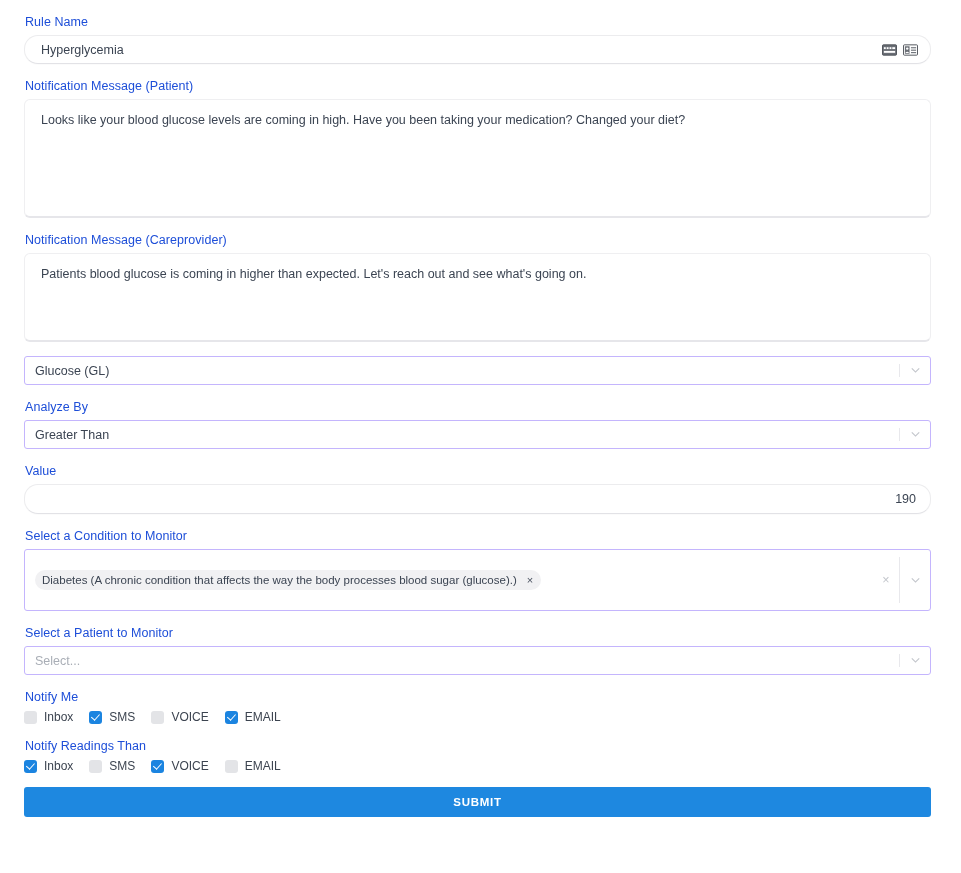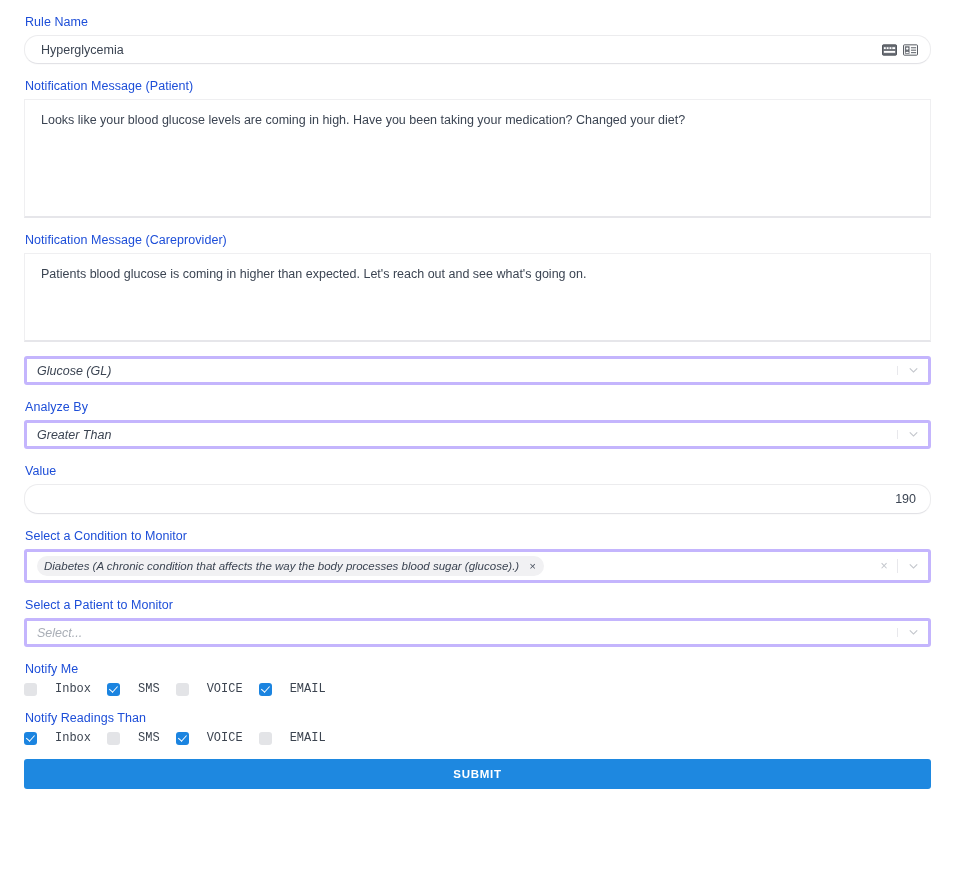--- a/index.html
+++ b/index.html
@@ -64,44 +64,43 @@
     height: 12px;
     display: block;
   }
 
   
   .textarea-box {
     width: 907px;
     background: #ffffff;
     border: 1px solid #efeff1;
     border-bottom: 2px solid #e6e6ea;
-    border-radius: 0;
+    border-radius: 6px;
     padding: 12px 16px;
     font-size: 12.5px;
     color: #3b4452;
     line-height: 17px;
     overflow: hidden;
   }
   .textarea-patient { height: 119px; }
   .textarea-provider { height: 89px; }
 
   
   .rs-control {
     position: relative;
     width: 907px;
     min-height: 29px;
     background: #ffffff;
-    border: 3px solid #c4b5fd;
+    border: 1px solid #c4b5fd;
     border-radius: 3px;
     display: flex;
     align-items: center;
     padding: 0 0 0 9px;
     font-size: 12.5px;
     color: #3b4452;
-    font-style: italic;
   }
   .rs-value {
     flex: 1;
     padding-left: 1px;
   }
   .rs-placeholder {
     flex: 1;
     color: #a9aeb6;
     padding-left: 1px;
   }
@@ -129,21 +128,21 @@
     align-items: center;
     justify-content: center;
     color: #c3c6cc;
   }
 
   .rs-multi {
     display: inline-flex;
     align-items: center;
     background: #f1f1f3;
     border-radius: 10px;
-    margin: 4px 0;
+    margin: 20px 0;
     font-size: 11.5px;
     color: #3b4452;
     overflow: hidden;
   }
   .rs-multi-label {
     padding: 3px 4px 3px 7px;
     line-height: 14px;
   }
   .rs-multi-remove {
     padding: 3px 8px 3px 6px;
@@ -184,23 +183,22 @@
     top: 1px;
     width: 3.5px;
     height: 7px;
     border: solid #ffffff;
     border-width: 0 1.8px 1.8px 0;
     transform: rotate(42deg);
   }
   .cb-label {
     font-size: 12px;
     color: #3c4450;
-    margin-left: 18px;
+    margin-left: 7px;
     white-space: nowrap;
-    font-family: Liberation Mono, monospace;
   }
 
   
   .submit-btn {
     width: 907px;
     height: 30px;
     background: #1e88e0;
     border: none;
     border-radius: 3px;
     color: #ffffff;

